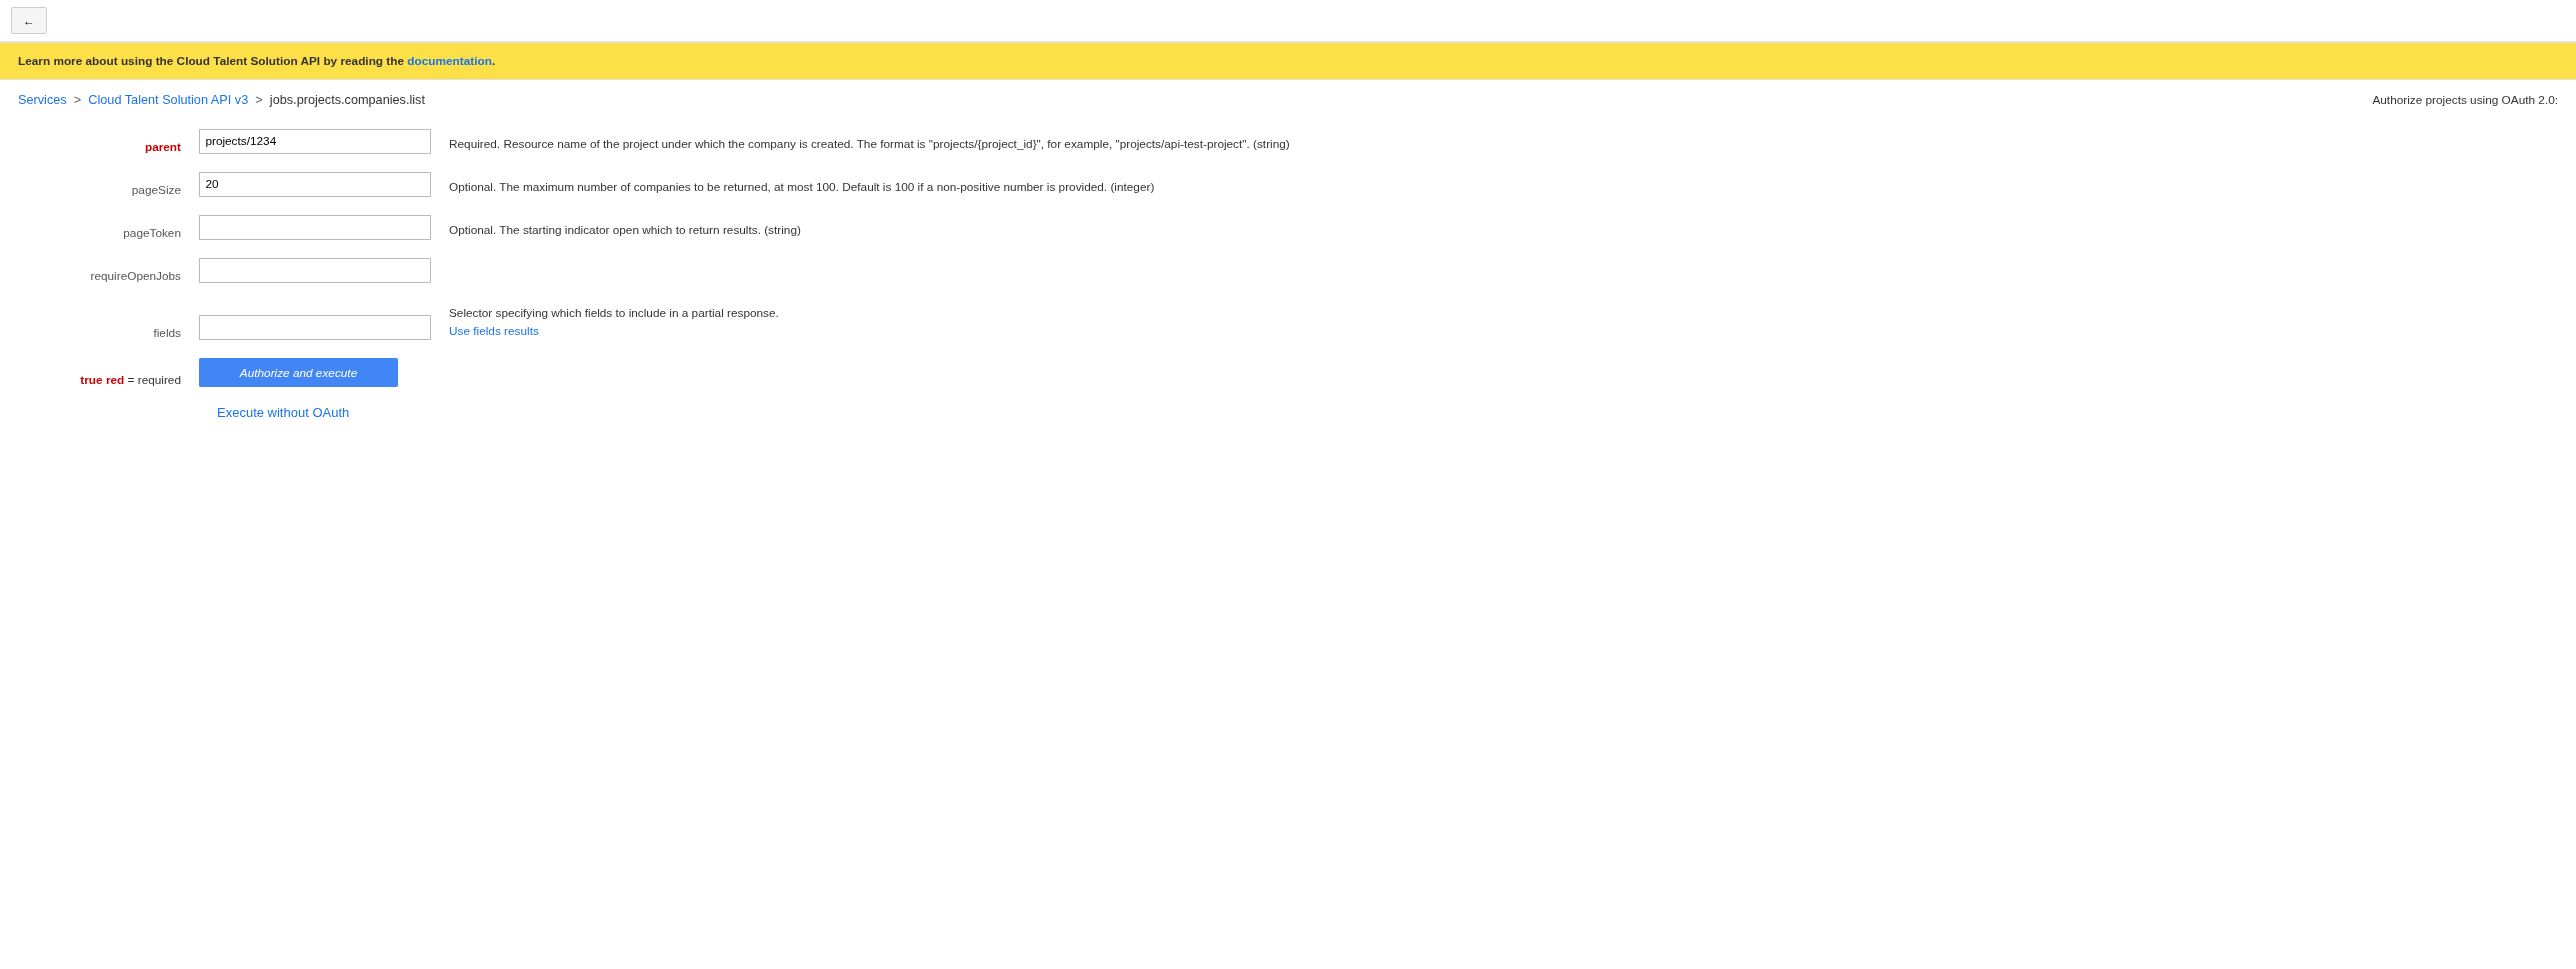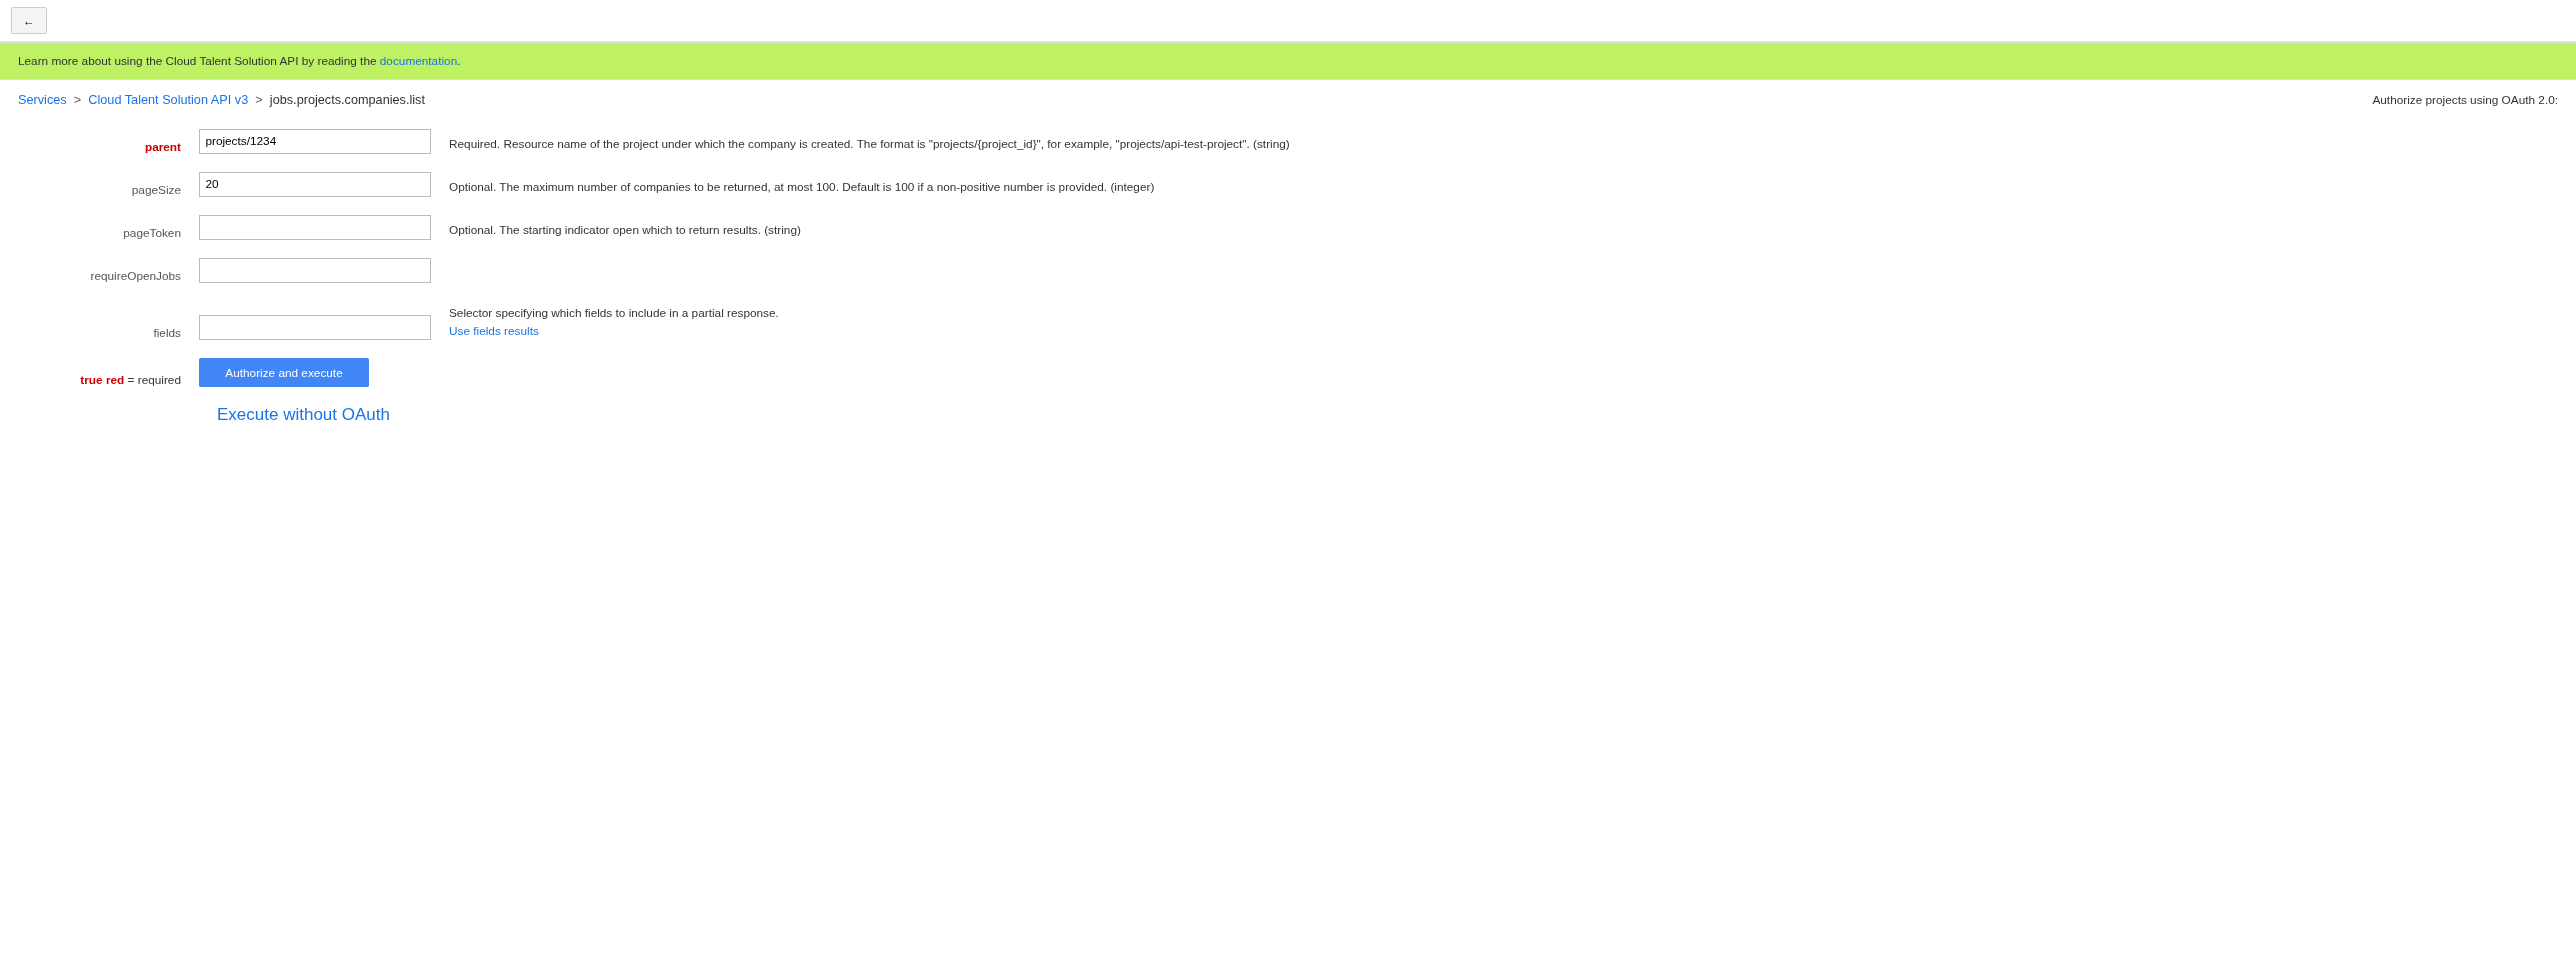--- a/index.html
+++ b/index.html
@@ -18,26 +18,27 @@
     .back-btn {
       border: 0.9px solid #ccc;
       background: #f5f5f5;
       padding: 5.4px 11px;
       cursor: pointer;
       font-size: 11.8px;
       border-radius: 1.8px;
     }
 
     .info-banner {
-      background: #bef264;
+      background: #fde047;
       border-top: 0.9px solid #e0e0e0;
       border-bottom: 0.9px solid #e0e0e0;
       padding: 11px 18px;
       font-size: 11.8px;
       color: #333;
+      font-weight: bold;
     }
 
     .info-banner a {
       color: #1a73e8;
       text-decoration: none;
     }
 
     .breadcrumb-row {
       display: flex;
       justify-content: space-between;
@@ -139,29 +140,30 @@
 
     .authorize-btn {
       background: #4285f4;
       color: #fff;
       border: none;
       padding: 7.2px 22px;
       font-size: 11.8px;
       cursor: pointer;
       border-radius: 1.8px;
       font-weight: 500;
-      width: 170px;
+      width: 199px;
+      font-style: italic;
     }
 
     .execute-link {
       display: block;
       margin-top: 9px;
       color: #1a73e8;
       text-decoration: none;
-      font-size: 17px;
+      font-size: 13px;
       padding-left: 181px;
       margin-left: 18px;
     }
   </style>
 </head>
 <body>
 
 <div class="top-bar">
   <button class="back-btn">←</button>
 </div>

